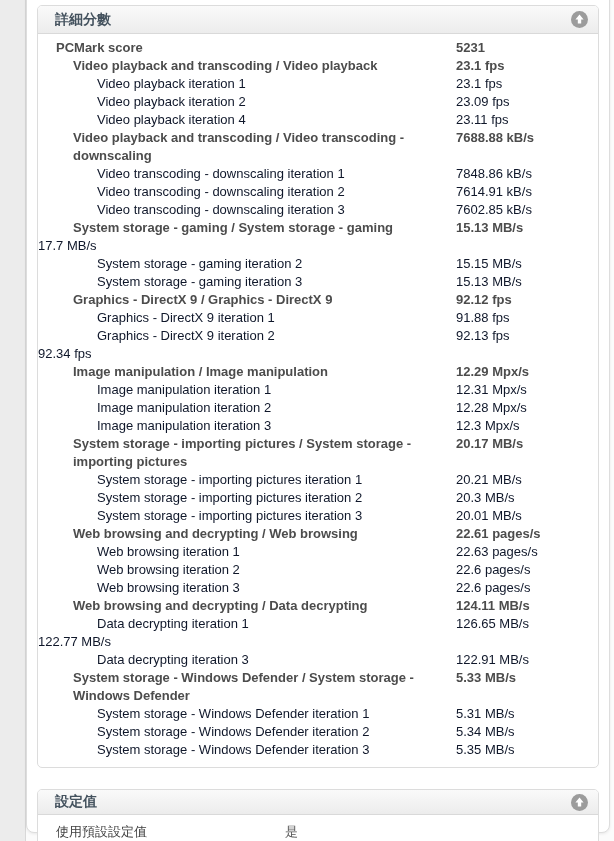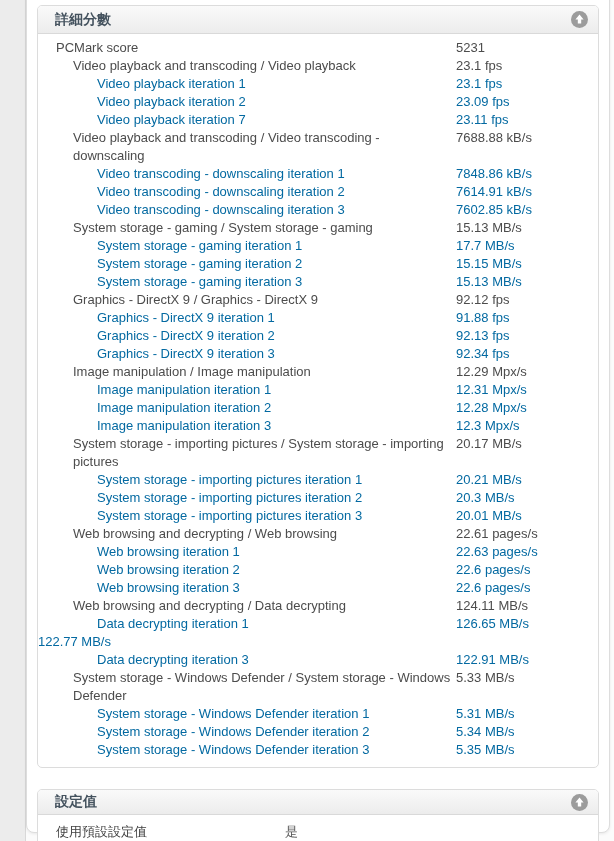--- a/index.html
+++ b/index.html
@@ -13,27 +13,27 @@
   .panel { width:562px; background:#ffffff; border:1px solid #dcdcdc;
     border-radius:5px; overflow:hidden; }
   .panel-header { height:28px; padding:0 10px 0 17px; display:flex;
     align-items:center; justify-content:space-between;
     background:linear-gradient(#fafafa,#ececec); border-bottom:1px solid #d9d9d9;
     color:#44525e; font-size:14px; font-weight:bold;gap:20px; }
   .panel + .panel { margin-top:21px; }
   .panel-header .collapse-icon { width:17px; height:17px; cursor:pointer;
     display:inline-block; line-height:0; }
   .panel-body { padding:5px 0 8px 0; }
-  .row { display:flex; font-size:13px; line-height:18px; color:#0369a1; }
+  .row { display:flex; font-size:13px; line-height:18px; color:#0f172a; }
   .row .label { width:418px; padding-right:4px; }
   .row .value { flex:1; }
   .row.lvl0 .label { padding-left:18px; }
   .row.lvl1 .label { padding-left:35px; }
   .row.lvl2 .label { padding-left:59px; }
-  .row.bold { font-weight:normal; color:#4c4c4c; }
+  .row.bold { font-weight:bold; color:#4c4c4c; }
   .settings-body { padding:6px 18px 8px 18px; }
   .settings-row { display:flex; font-size:13px; line-height:18px;
     padding:2px 0 5px 0; border-bottom:1px solid #e4e4e4; }
   .settings-row .label { width:229px; font-weight:normal; color:#3f3f3f; }
   .settings-row .value { flex:1; color:#555555; }
   #settings-panel .panel-header { height:25px; }
 </style>
 </head>
 <body>
 
@@ -62,21 +62,21 @@
         </div>
         <div class="row lvl2">
           <div class="label">Video playback iteration 1</div>
           <div class="value">23.1 fps</div>
         </div>
         <div class="row lvl2">
           <div class="label">Video playback iteration 2</div>
           <div class="value">23.09 fps</div>
         </div>
         <div class="row lvl2">
-          <div class="label">Video playback iteration 7</div>
+          <div class="label">Video playback iteration 4</div>
           <div class="value">23.11 fps</div>
         </div>
         <div class="row lvl1 bold">
           <div class="label">Video playback and transcoding / Video transcoding - downscaling</div>
           <div class="value">7688.88 kB/s</div>
         </div>
         <div class="row lvl2">
           <div class="label">Video transcoding - downscaling iteration 1</div>
           <div class="value">7848.86 kB/s</div>
         </div>
@@ -86,21 +86,20 @@
         </div>
         <div class="row lvl2">
           <div class="label">Video transcoding - downscaling iteration 3</div>
           <div class="value">7602.85 kB/s</div>
         </div>
         <div class="row lvl1 bold">
           <div class="label">System storage - gaming / System storage - gaming</div>
           <div class="value">15.13 MB/s</div>
         </div>
         <div class="row lvl2">
-          <div class="label">System storage - gaming iteration 1</div>
           <div class="value">17.7 MB/s</div>
         </div>
         <div class="row lvl2">
           <div class="label">System storage - gaming iteration 2</div>
           <div class="value">15.15 MB/s</div>
         </div>
         <div class="row lvl2">
           <div class="label">System storage - gaming iteration 3</div>
           <div class="value">15.13 MB/s</div>
         </div>
@@ -110,21 +109,20 @@
         </div>
         <div class="row lvl2">
           <div class="label">Graphics - DirectX 9 iteration 1</div>
           <div class="value">91.88 fps</div>
         </div>
         <div class="row lvl2">
           <div class="label">Graphics - DirectX 9 iteration 2</div>
           <div class="value">92.13 fps</div>
         </div>
         <div class="row lvl2">
-          <div class="label">Graphics - DirectX 9 iteration 3</div>
           <div class="value">92.34 fps</div>
         </div>
         <div class="row lvl1 bold">
           <div class="label">Image manipulation / Image manipulation</div>
           <div class="value">12.29 Mpx/s</div>
         </div>
         <div class="row lvl2">
           <div class="label">Image manipulation iteration 1</div>
           <div class="value">12.31 Mpx/s</div>
         </div>

